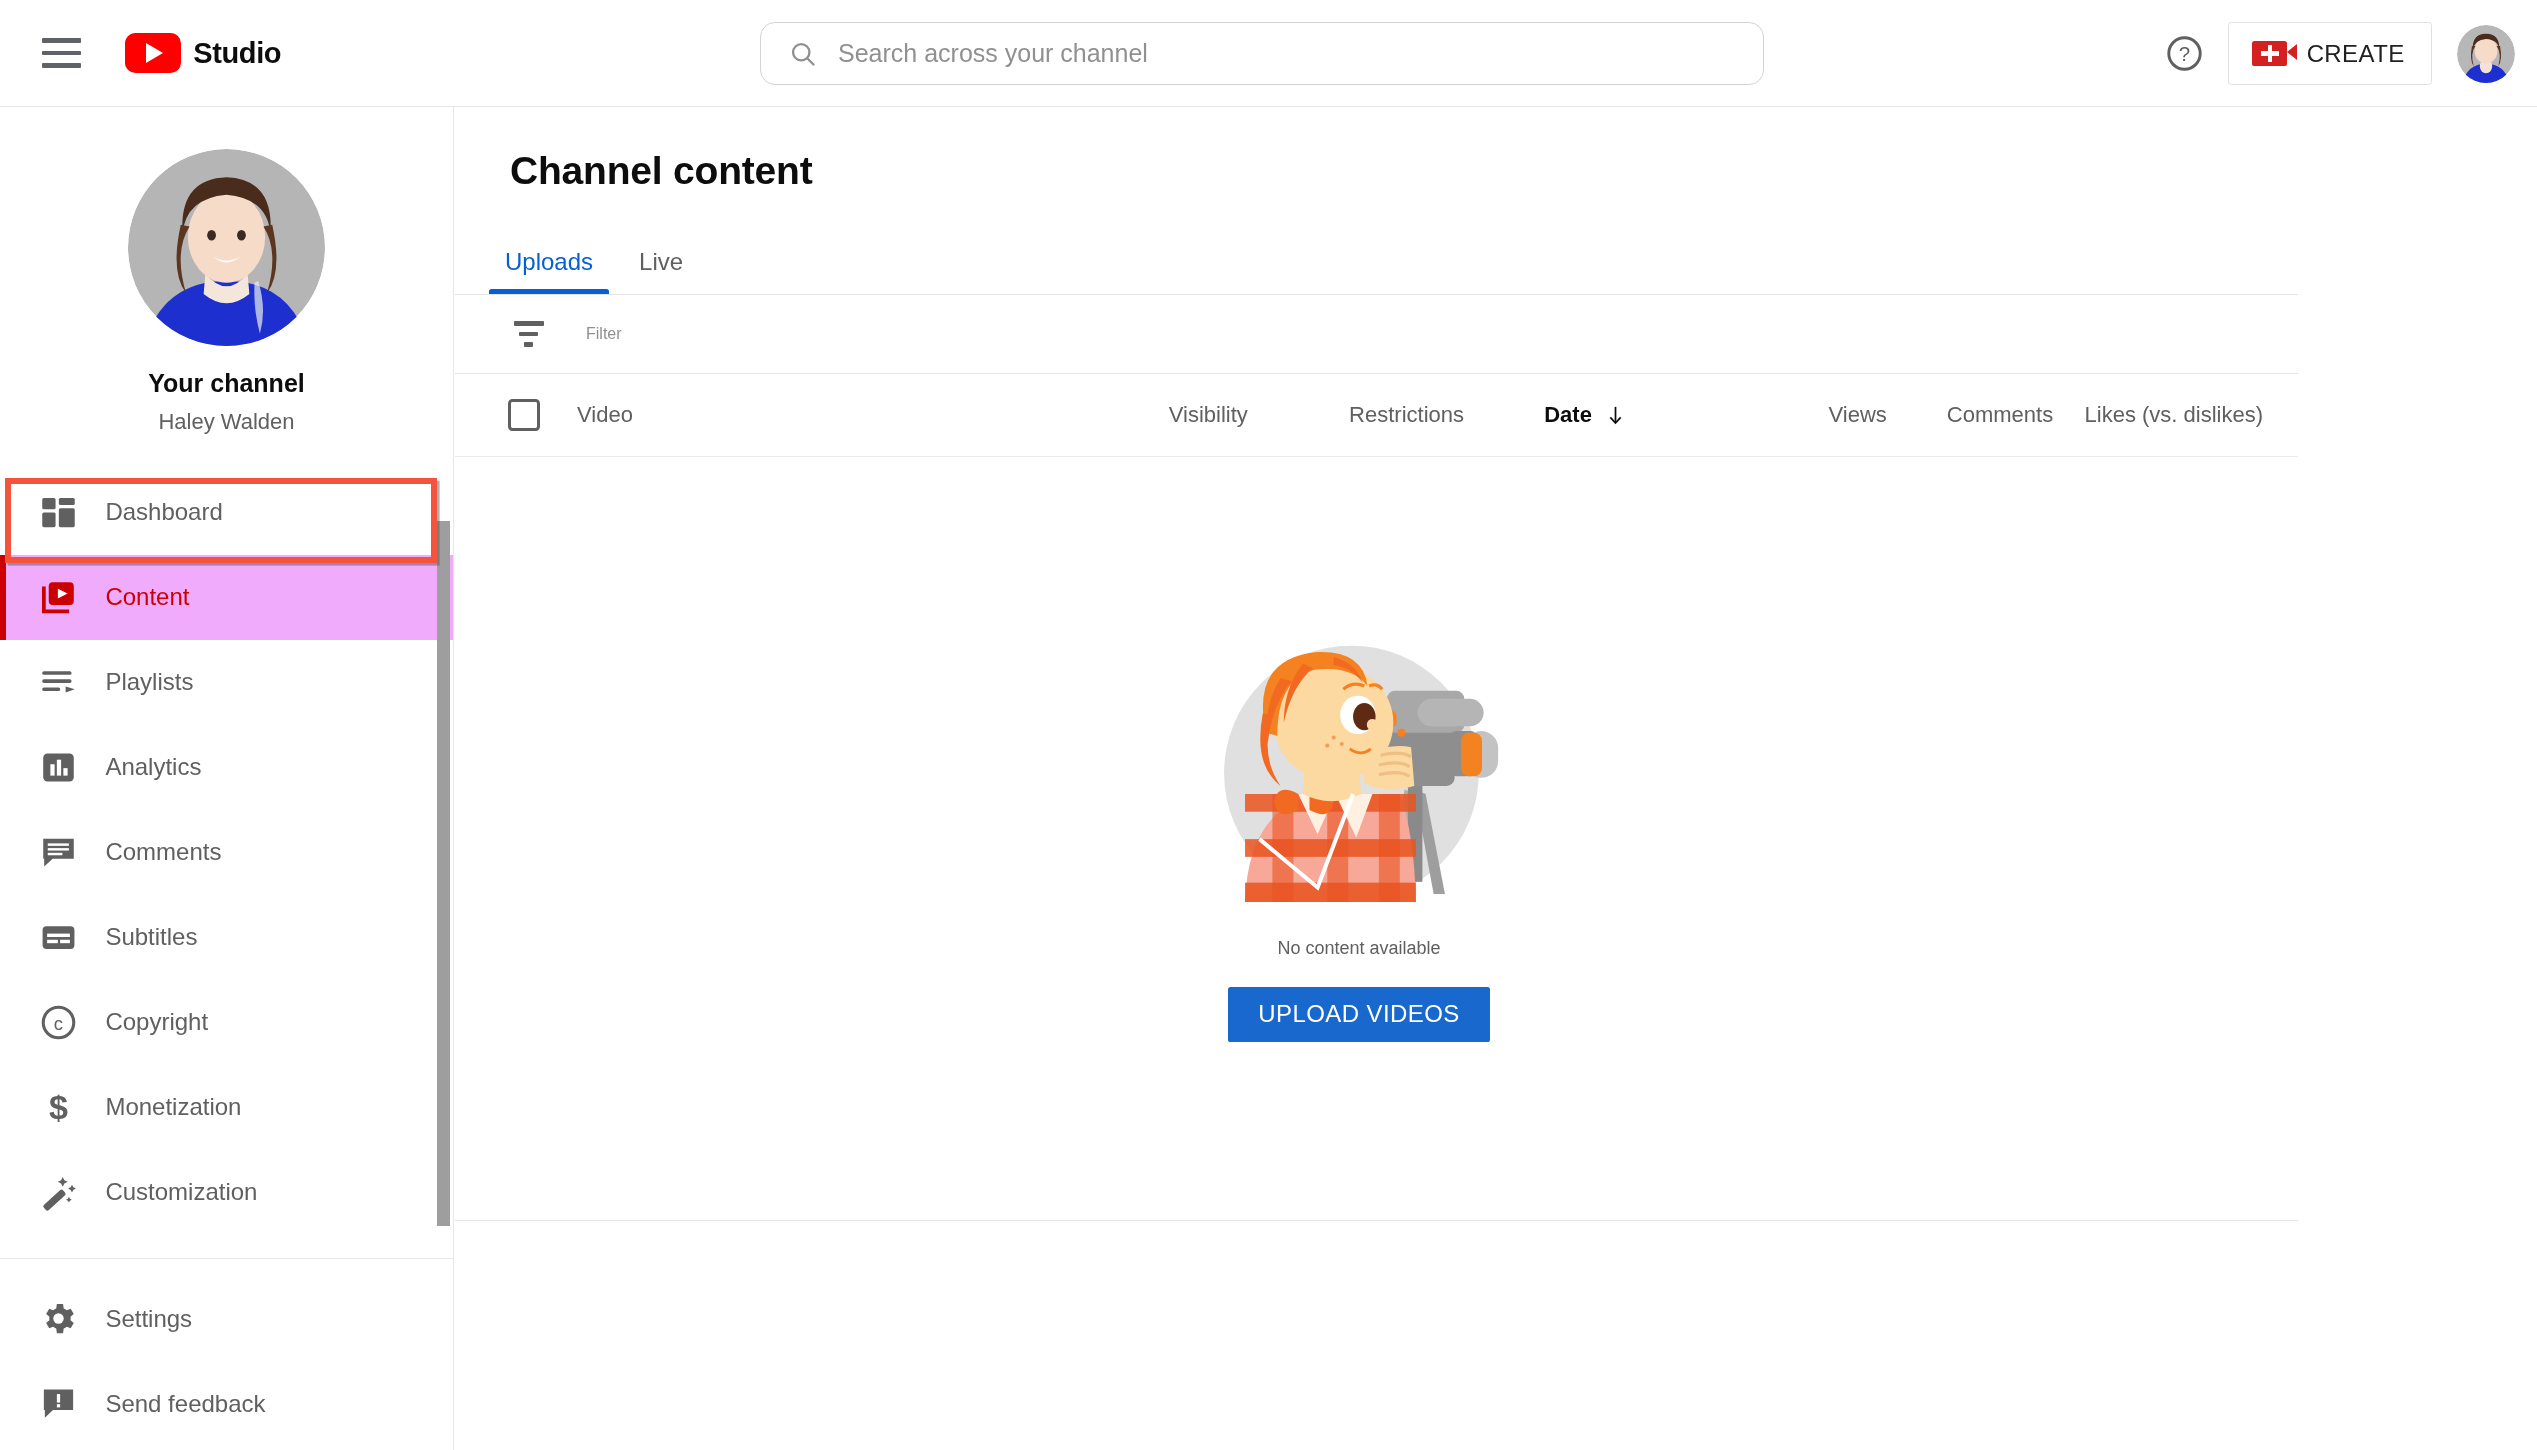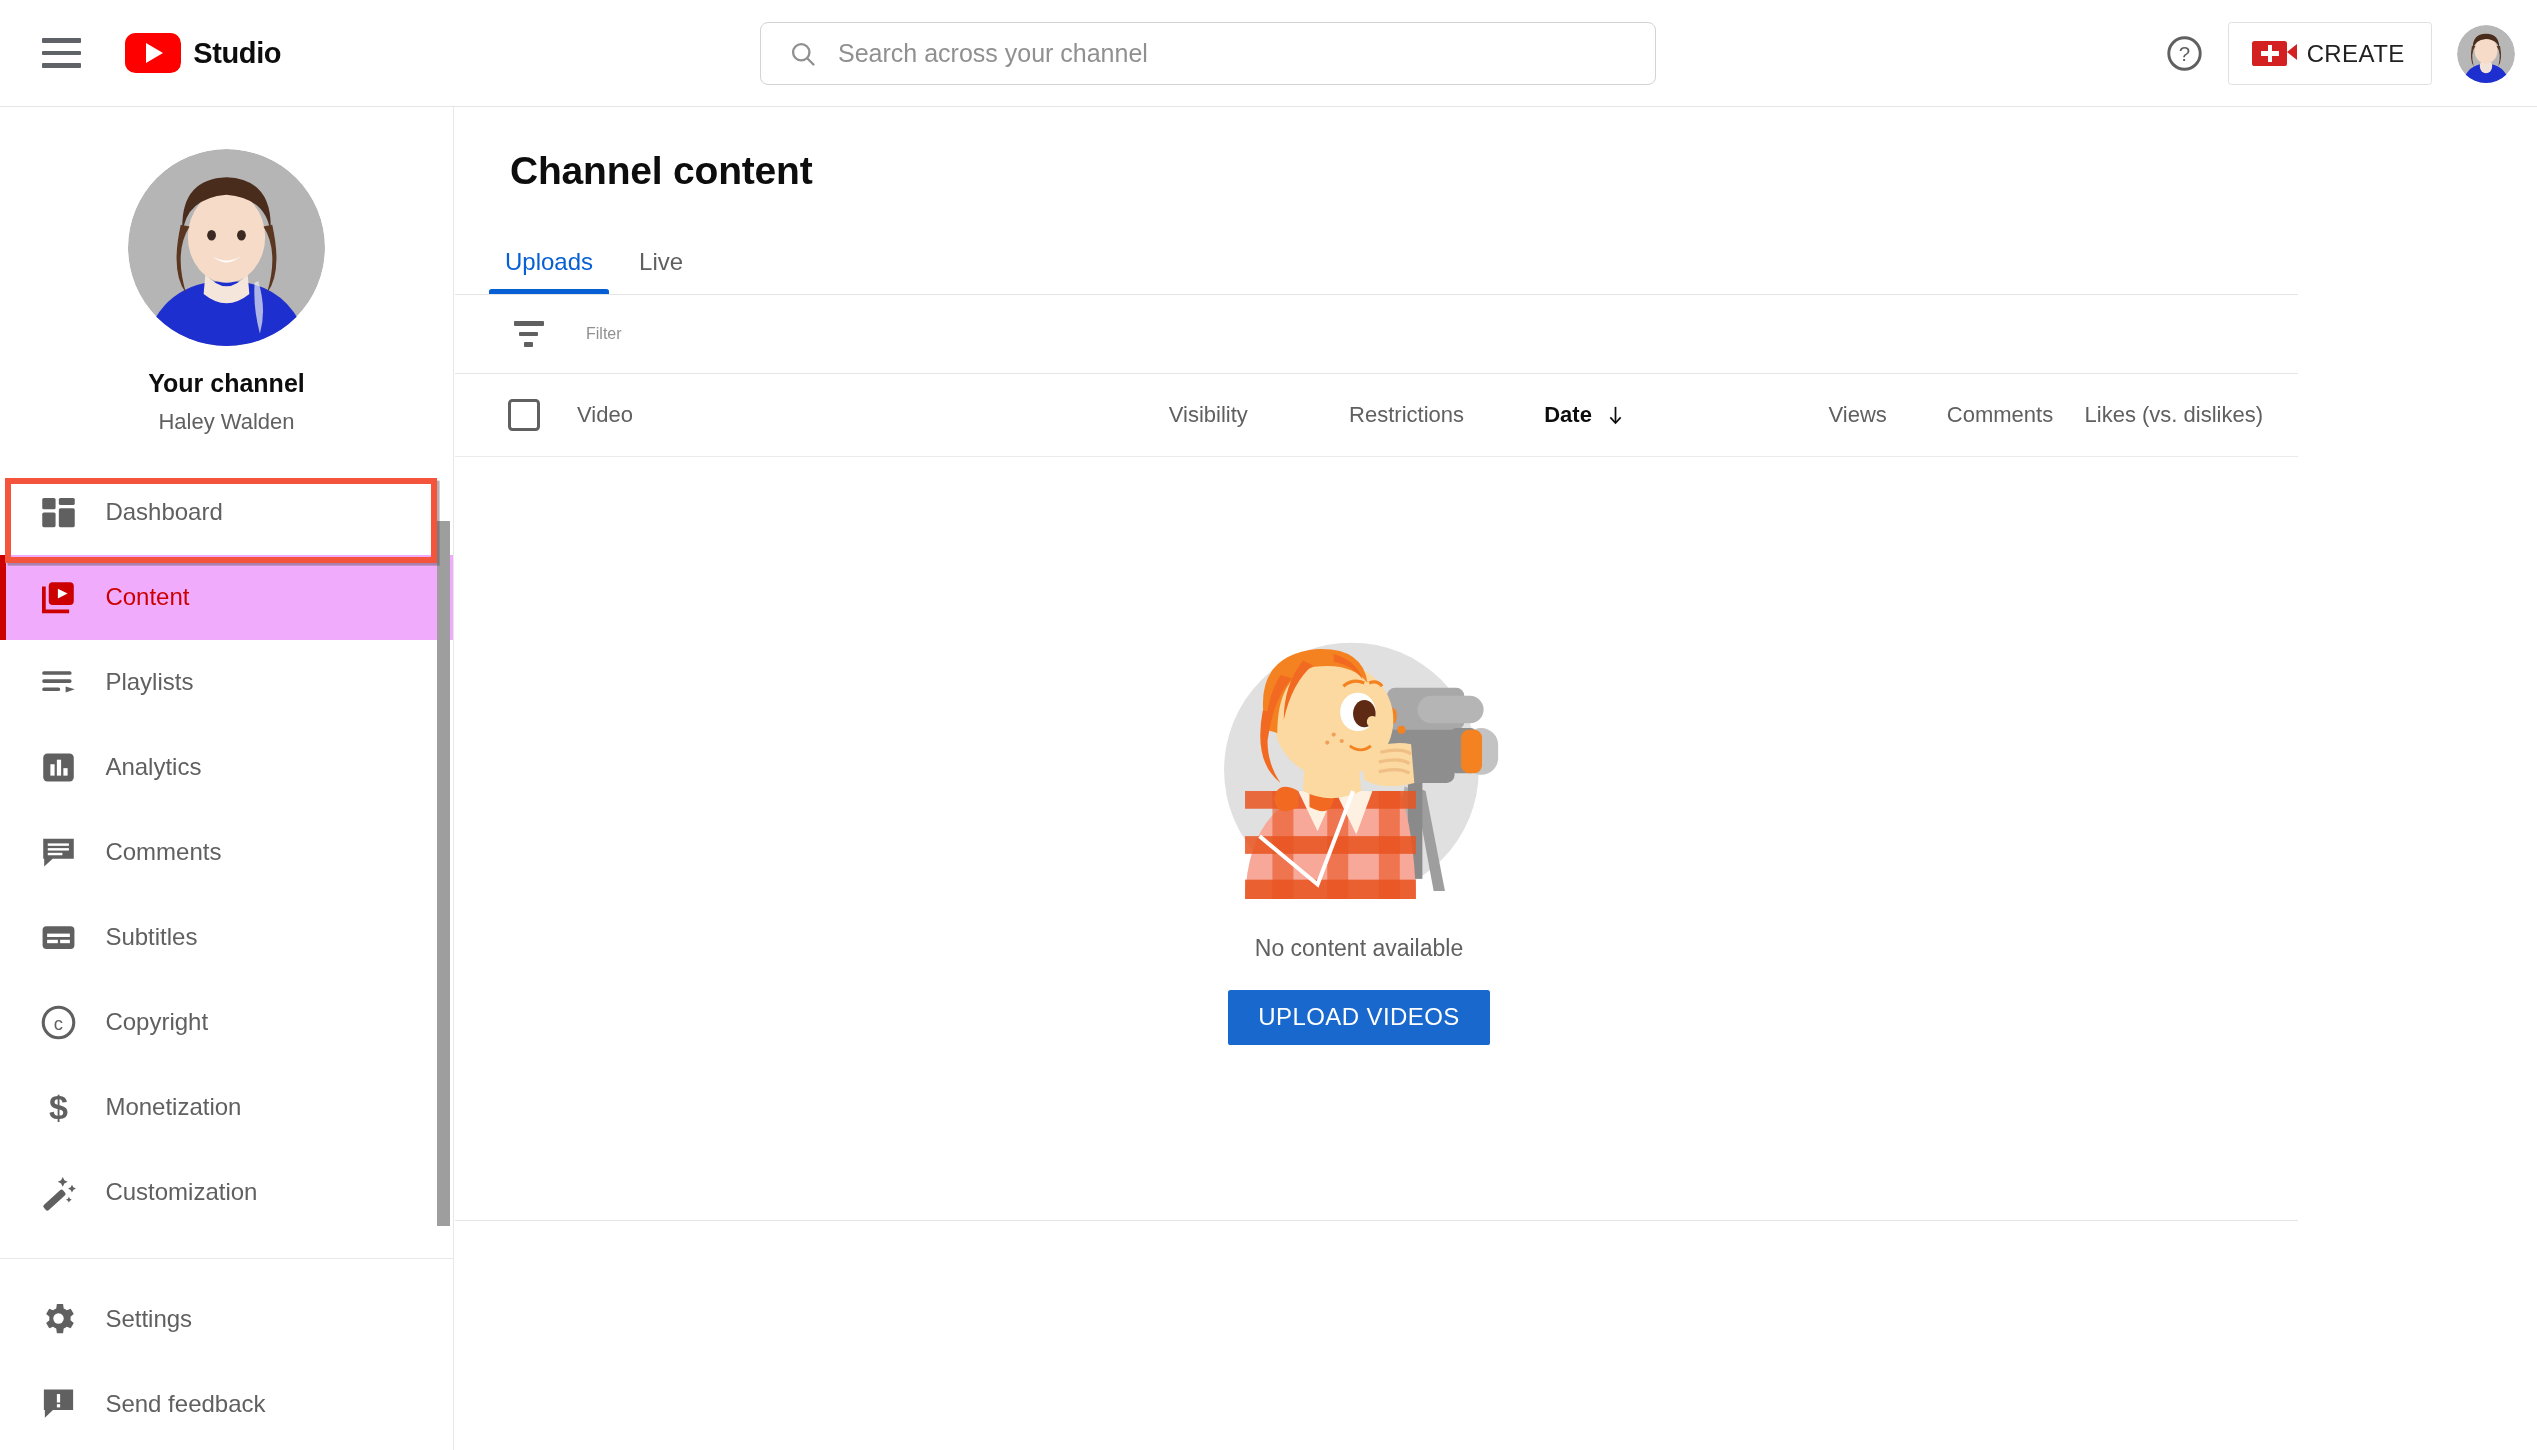--- a/index.html
+++ b/index.html
@@ -37,22 +37,22 @@
     border-top: 10.6px solid transparent;
     border-bottom: 10.6px solid transparent;
   }
   .brand-text {
     margin-left: 12.3px; font-size: 29px; font-weight: 700;
     color: #0d0d0d; letter-spacing: -0.4px;
   }
 
   .searchwrap {
     position:absolute; left: 760px; top: 22px;
-    width: 896px; height: 63px;
-    border: 0.9px solid #d3d3d3; border-radius: 8px;
+    width: 1004px; height: 63px;
+    border: 0.9px solid #d3d3d3; border-radius: 15px;
     display:flex; align-items:center; background:#fff;
   }
   .search-ico { margin-left: 28px; width: 28px; height: 28px; flex:0 0 auto; }
   .search-input {
     flex: 1; border: 0; outline: 0; margin-left: 21px; margin-right: 17.6px;
     font-family: "Liberation Sans", sans-serif;
     font-size: 25px; color: #303030; background: transparent;
   }
   .search-input::placeholder { color: #909090; }
 
@@ -197,21 +197,21 @@
   .th.views { width: 127px; text-align:right; }
   .th.comments { width: 203px; text-align:right; }
   .th.likes { width: 256px; text-align:right; }
 
   .empty {
     height: 763px; display:flex; flex-direction:column;
     align-items:center; justify-content:center;
     margin-left: -35px;
   }
   .empty-illus { width: 291px; height: 266px; }
-  .empty-text { margin-top: 36px; font-size: 23px; color: #606060; }
+  .empty-text { margin-top: 36px; font-size: 18px; color: #606060; }
   .upload-btn {
     margin-top: 28px; height: 55px; padding: 0 30px;
     background: #1868cd; color:#fff; border: 0; border-radius: 2.6px;
     font-family: "Liberation Sans", sans-serif;
     font-size: 24px; letter-spacing: 0.4px; cursor:pointer;
   }
   .main-divider { height: 0.9px; background: #e5e5e5; }
 </style>
 </head>
 <body>

